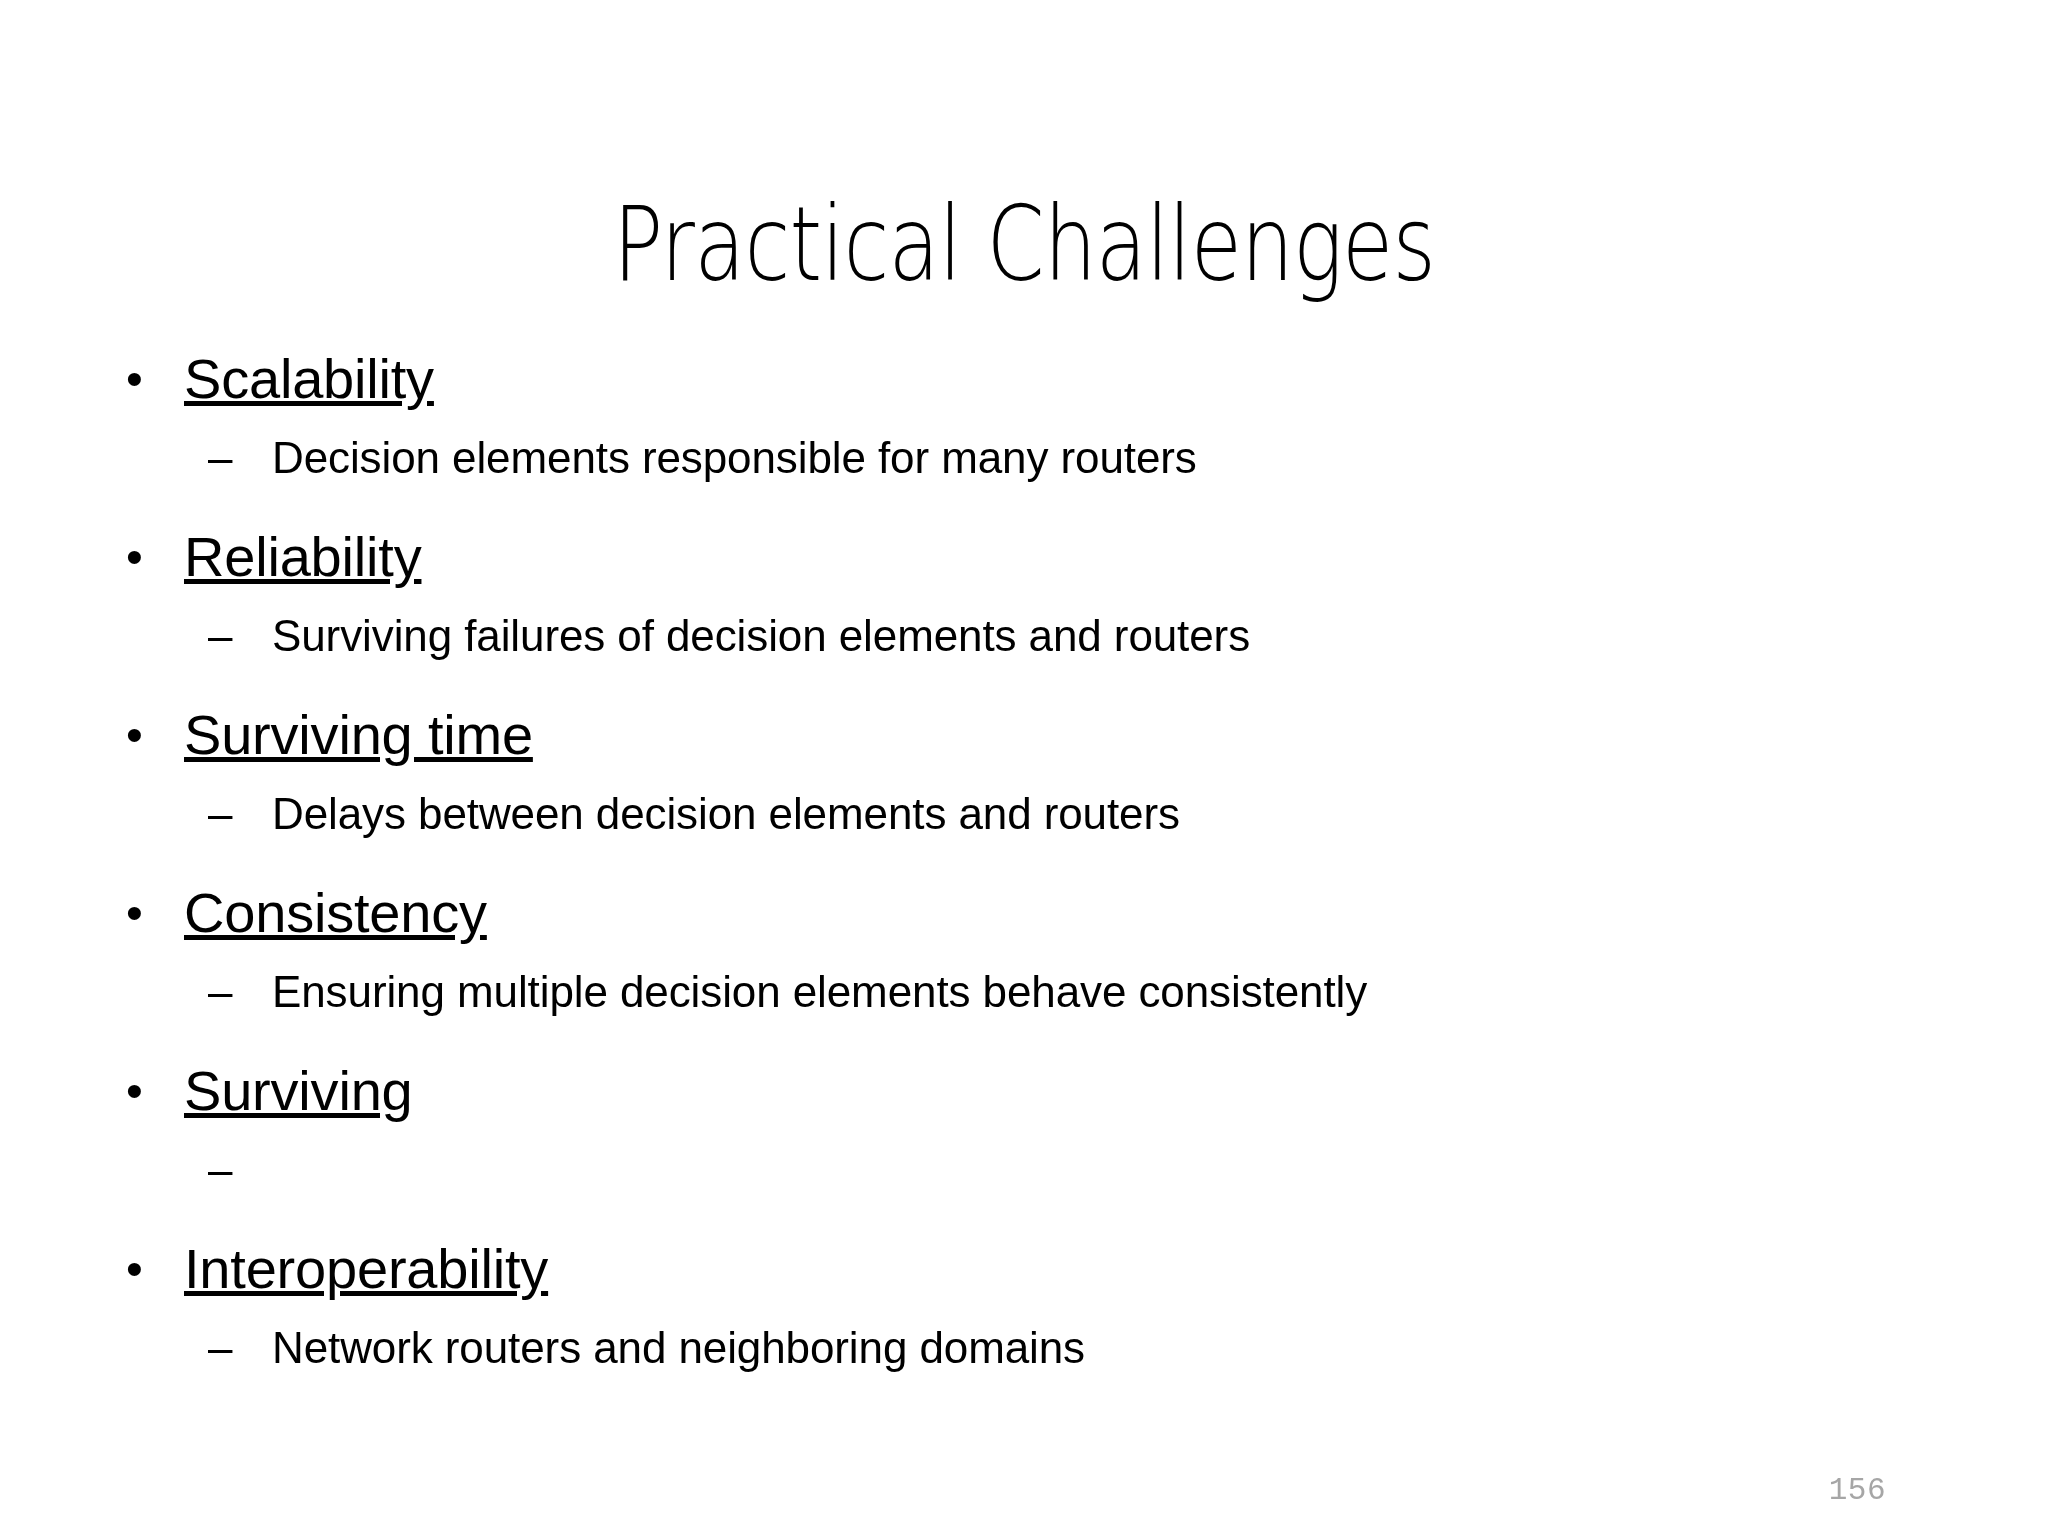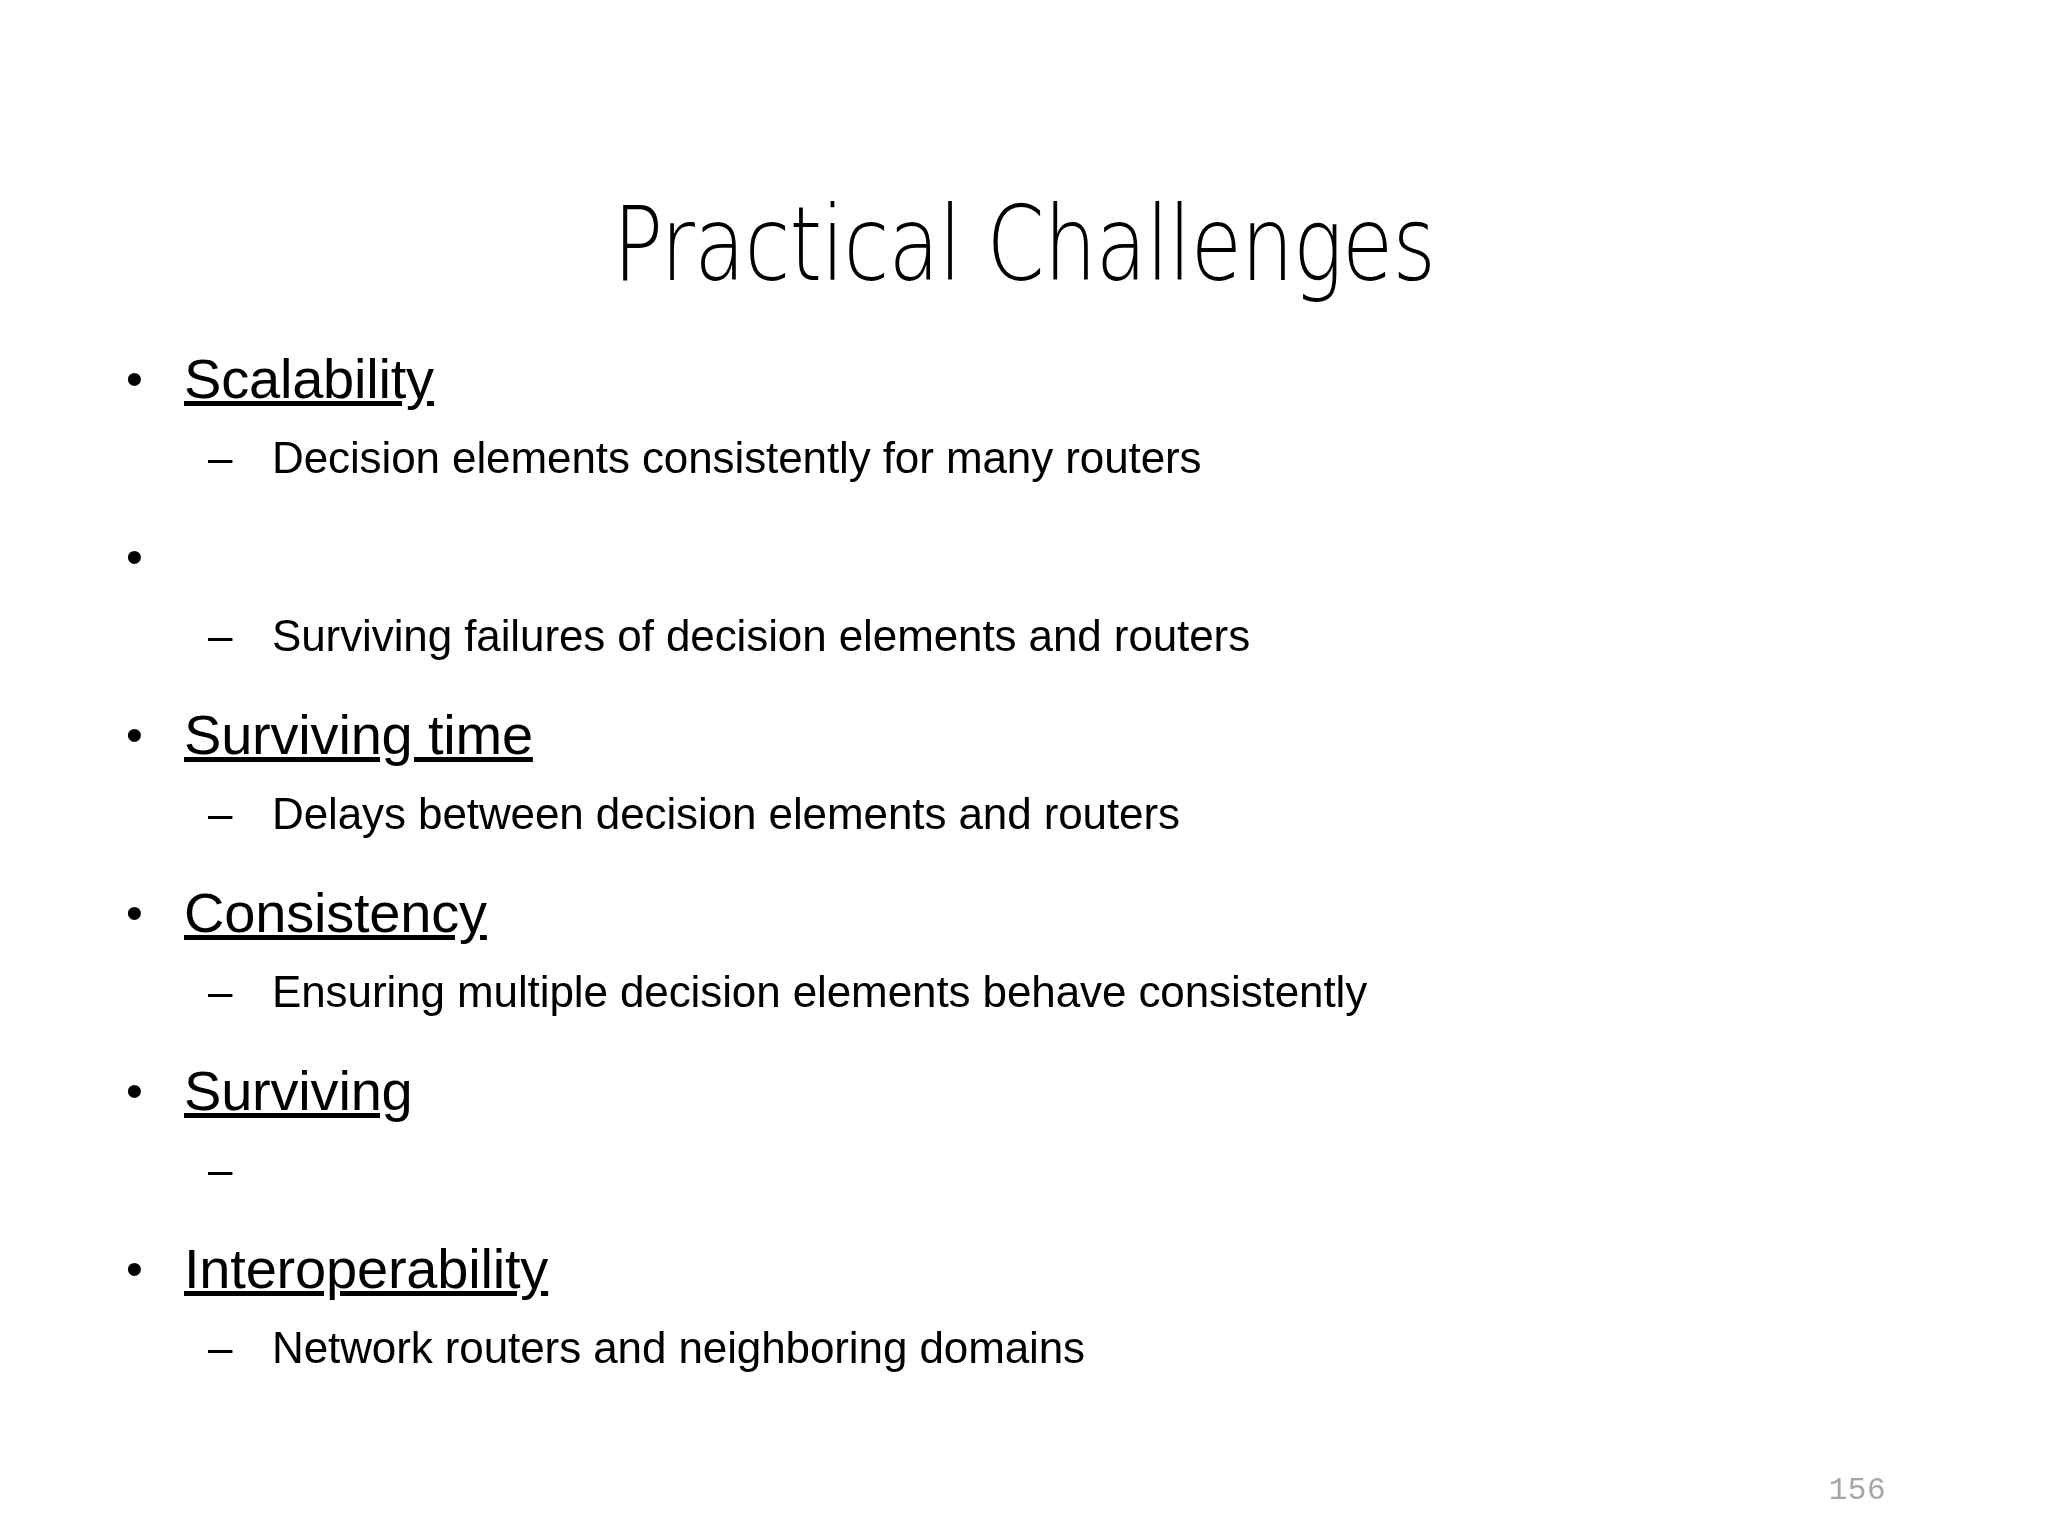--- a/index.html
+++ b/index.html
@@ -117,25 +117,26 @@
   <h1 class="slide-title">Practical Challenges</h1>
 
   <div class="body-list">
 
     <div class="lvl1">
       <span class="lvl1-bullet">•</span>
       <span class="lvl1-text">Scalability</span>
     </div>
     <div class="lvl2">
       <span class="lvl2-bullet">–</span>
-      <span class="lvl2-text">Decision elements consistently for many routers</span>
+      <span class="lvl2-text">Decision elements responsible for many routers</span>
     </div>
 
     <div class="lvl1">
       <span class="lvl1-bullet">•</span>
+      <span class="lvl1-text">Reliability</span>
     </div>
     <div class="lvl2">
       <span class="lvl2-bullet">–</span>
       <span class="lvl2-text">Surviving failures of decision elements and routers</span>
     </div>
 
     <div class="lvl1">
       <span class="lvl1-bullet">•</span>
       <span class="lvl1-text">Surviving time</span>
     </div>

